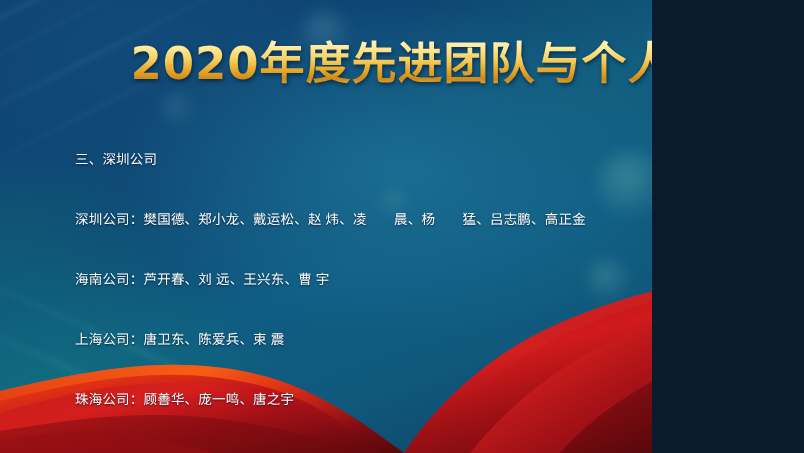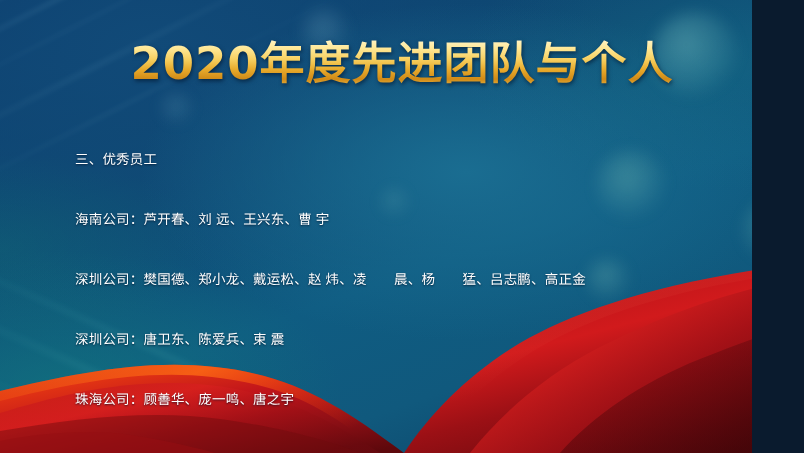--- a/index.html
+++ b/index.html
@@ -3,21 +3,21 @@
 <meta charset="utf-8">
 <title>2020年度先进团队与个人</title>
 <style>
   html, body {
     margin: 0;
     padding: 0;
     background: #0a1b2e;
   }
   #slide {
     position: relative;
-    width: 752px;
+    width: 652px;
     height: 453px;
     overflow: hidden;
     font-family: "Liberation Sans", "DejaVu Sans", sans-serif;
     background: #0d3f63;
   }
 
   
   .bg-base {
     position: absolute;
     inset: 0;
@@ -221,24 +221,24 @@
     <path d="M0,168 C70,156 150,146 220,156 C280,164 330,178 360,190 L0,190 Z" fill="rgba(110,10,14,0.45)"></path>
 
     <path d="M0,178 C40,170 90,166 130,172 C170,178 200,186 215,190 L0,190 Z" fill="rgba(150,14,18,0.55)"></path>
   </svg>
 
   <div class="title-wrap">
     <span class="title">2020年度先进团队与个人</span>
   </div>
 
   <div class="body-text">
-    <div class="line">三、优秀员工</div>
+    <div class="line">三、深圳公司</div>
+    <div class="line">深圳公司：樊国德、郑小龙、戴运松、赵 炜、凌　　晨、杨　　猛、吕志鹏、高正金</div>
     <div class="line">海南公司：芦开春、刘 远、王兴东、曹 宇</div>
-    <div class="line">深圳公司：樊国德、郑小龙、戴运松、赵 炜、凌　　晨、杨　　猛、吕志鹏、高正金</div>
-    <div class="line">深圳公司：唐卫东、陈爱兵、束 震</div>
+    <div class="line">上海公司：唐卫东、陈爱兵、束 震</div>
     <div class="line">珠海公司：顾善华、庞一鸣、唐之宇</div>
     
     
     
     
     
     
     
     
     

